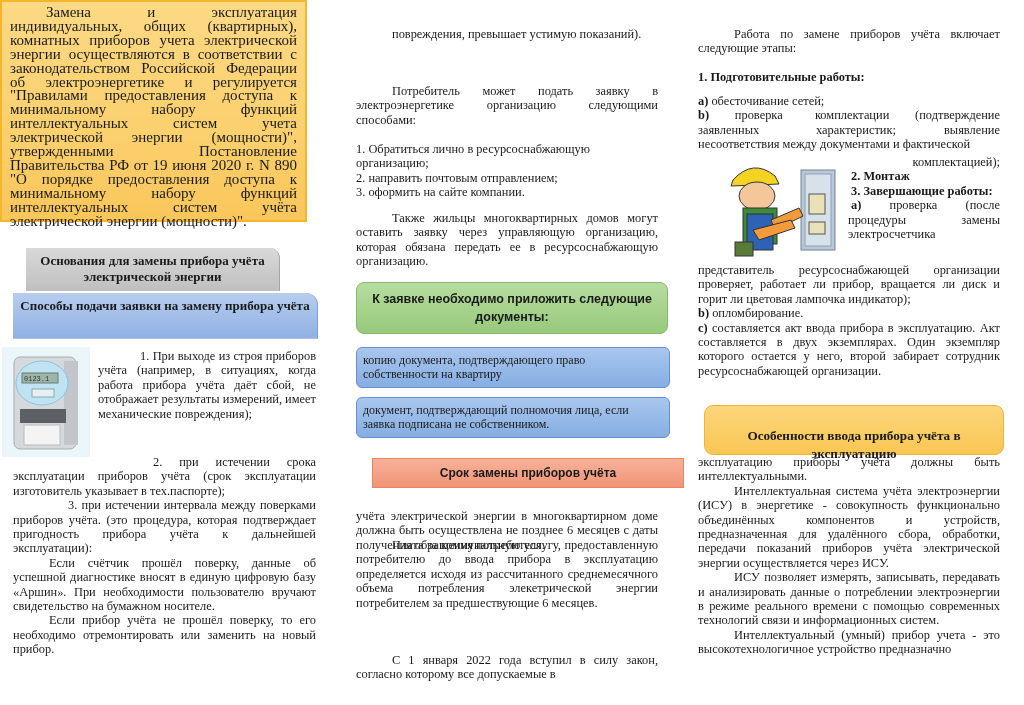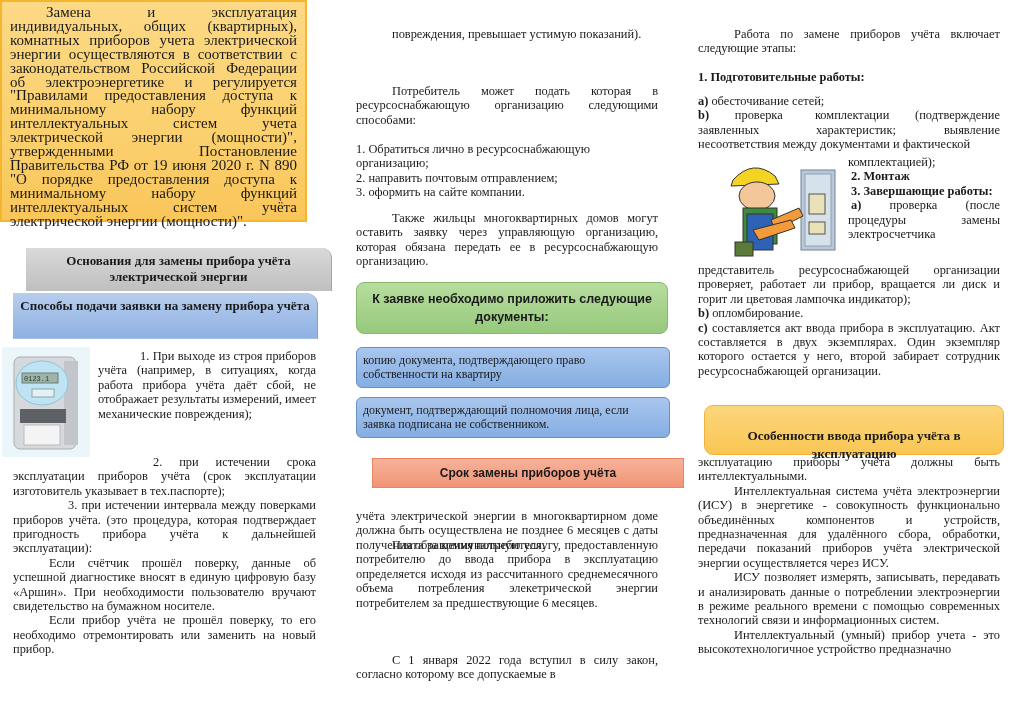--- a/index.html
+++ b/index.html
@@ -14,21 +14,21 @@
   .deep-indent { text-indent: 140px; }
 
   
   .intro-box {
     position: absolute; left: 0; top: 0; width: 307px; height: 222px;
     background: linear-gradient(180deg, #fcd985 0%, #fbd06e 60%, #f9c65a 100%);
     border: 2px solid #f5b52c; padding: 4px 8px 0 8px;
   }
   .intro-box p { font-size: 15px; line-height: 13.9px; }
   .hdr-gray {
-    position: absolute; left: 26px; top: 248px; width: 306px; height: 43px;
+    position: absolute; left: 26px; top: 248px; width: 254px; height: 43px;
     background: linear-gradient(180deg, #d9d9d9, #bfbfbf);
     border-radius: 0 10px 0 0; border-right: 1px solid #a6a6a6;
     text-align: center; font-weight: bold; font-size: 13px; line-height: 16px; padding-top: 5px;
   }
   .hdr-blue {
     position: absolute; left: 13px; top: 293px; width: 305px; height: 46px;
     background: linear-gradient(180deg, #b7cdee, #8fb1e3);
     border-radius: 0 12px 0 0; border-right: 1px solid #7f9fd0; border-bottom: 1px solid #a8c0e6;
     text-align: center; font-weight: bold; font-size: 13px; line-height: 16px; padding-top: 5px;
   }
@@ -108,21 +108,21 @@
   <div class="col1-rest">
     <p class="deep-indent">2.   при истечении срока эксплуатации приборов учёта (срок эксплуатации изготовитель указывает в тех.паспорте);</p>
     <p style="text-indent:55px">3. при истечении интервала между поверками приборов учёта. (это процедура, которая подтверждает пригодность прибора учёта к дальнейшей эксплуатации):</p>
     <p class="indent">Если счётчик прошёл поверку, данные об успешной диагностике вносят в единую цифровую базу «Аршин». При необходимости пользователю вручают свидетельство на бумажном носителе.</p>
     <p class="indent">Если прибор учёта не прошёл поверку, то его необходимо отремонтировать или заменить на новый прибор.</p>
   </div>
 </div>
 
 <div class="col col2">
   <p class="top-text indent">повреждения, превышает устимую показаний).</p>
-  <p class="p2 indent">Потребитель может подать которая в ресурсоснабжающую организацию следующими способами:</p>
+  <p class="p2 indent">Потребитель может подать заявку в электроэнергетике организацию следующими способами:</p>
   <div class="list">
     <div>1. Обратиться лично в ресурсоснабжающую организацию;</div>
     <div>2. направить почтовым отправлением;</div>
     <div>3. оформить на сайте компании.</div>
   </div>
   <p class="p3 indent">Также жильцы многоквартирных домов могут оставить заявку через управляющую организацию, которая обязана передать ее в ресурсоснабжающую организацию.</p>
 
   <div class="hdr-green">К заявке необходимо приложить следующие документы:</div>
   <div class="doc-box d1">копию документа, подтверждающего право собственности на квартиру</div>
   <div class="doc-box d2">документ, подтверждающий полномочия лица, если заявка подписана не собственником.</div>
@@ -150,21 +150,21 @@
       <path d="M20 20 Q40 -2 62 16 L66 24 L18 26 Z" fill="#f5d323" stroke="#333"></path>
       <ellipse cx="44" cy="36" rx="18" ry="14" fill="#f4c79b" stroke="#333"></ellipse>
       <rect x="30" y="48" width="34" height="36" fill="#3c8a3a" stroke="#333"></rect>
       <rect x="34" y="54" width="26" height="36" fill="#2e62b5" stroke="#333"></rect>
       <path d="M58 60 L86 48 L90 56 L62 70 Z" fill="#f39a3a" stroke="#333"></path>
       <path d="M40 70 L78 60 L82 68 L46 80 Z" fill="#f39a3a" stroke="#333"></path>
       <rect x="22" y="82" width="18" height="14" fill="#5a7a3a" stroke="#333"></rect>
     </svg>
   </div>
   <div class="b-cont">
-    <p style="text-align:left">комплектацией);</p>
+    <p style="text-align:right">комплектацией);</p>
     <p style="font-weight:bold; text-indent:3px">2. Монтаж</p>
     <p style="font-weight:bold; text-indent:3px">3. Завершающие работы:</p>
     <p style="text-indent:3px"><b class="lb">a)</b><span> проверка (после процедуры замены электросчетчика</span></p>
   </div>
   <div class="after">
     <p>представитель ресурсоснабжающей организации проверяет, работает ли прибор, вращается ли диск и горит ли цветовая лампочка индикатор);</p>
     <p style="text-align:left"><b class="lb">b)</b><span> опломбирование.</span></p>
     <p><b class="lb">c)</b><span>  составляется акт ввода прибора в эксплуатацию. Акт составляется в двух экземплярах. Один экземпляр которого остается у него, второй забирает сотрудник ресурсоснабжающей организации.</span></p>
   </div>
 

